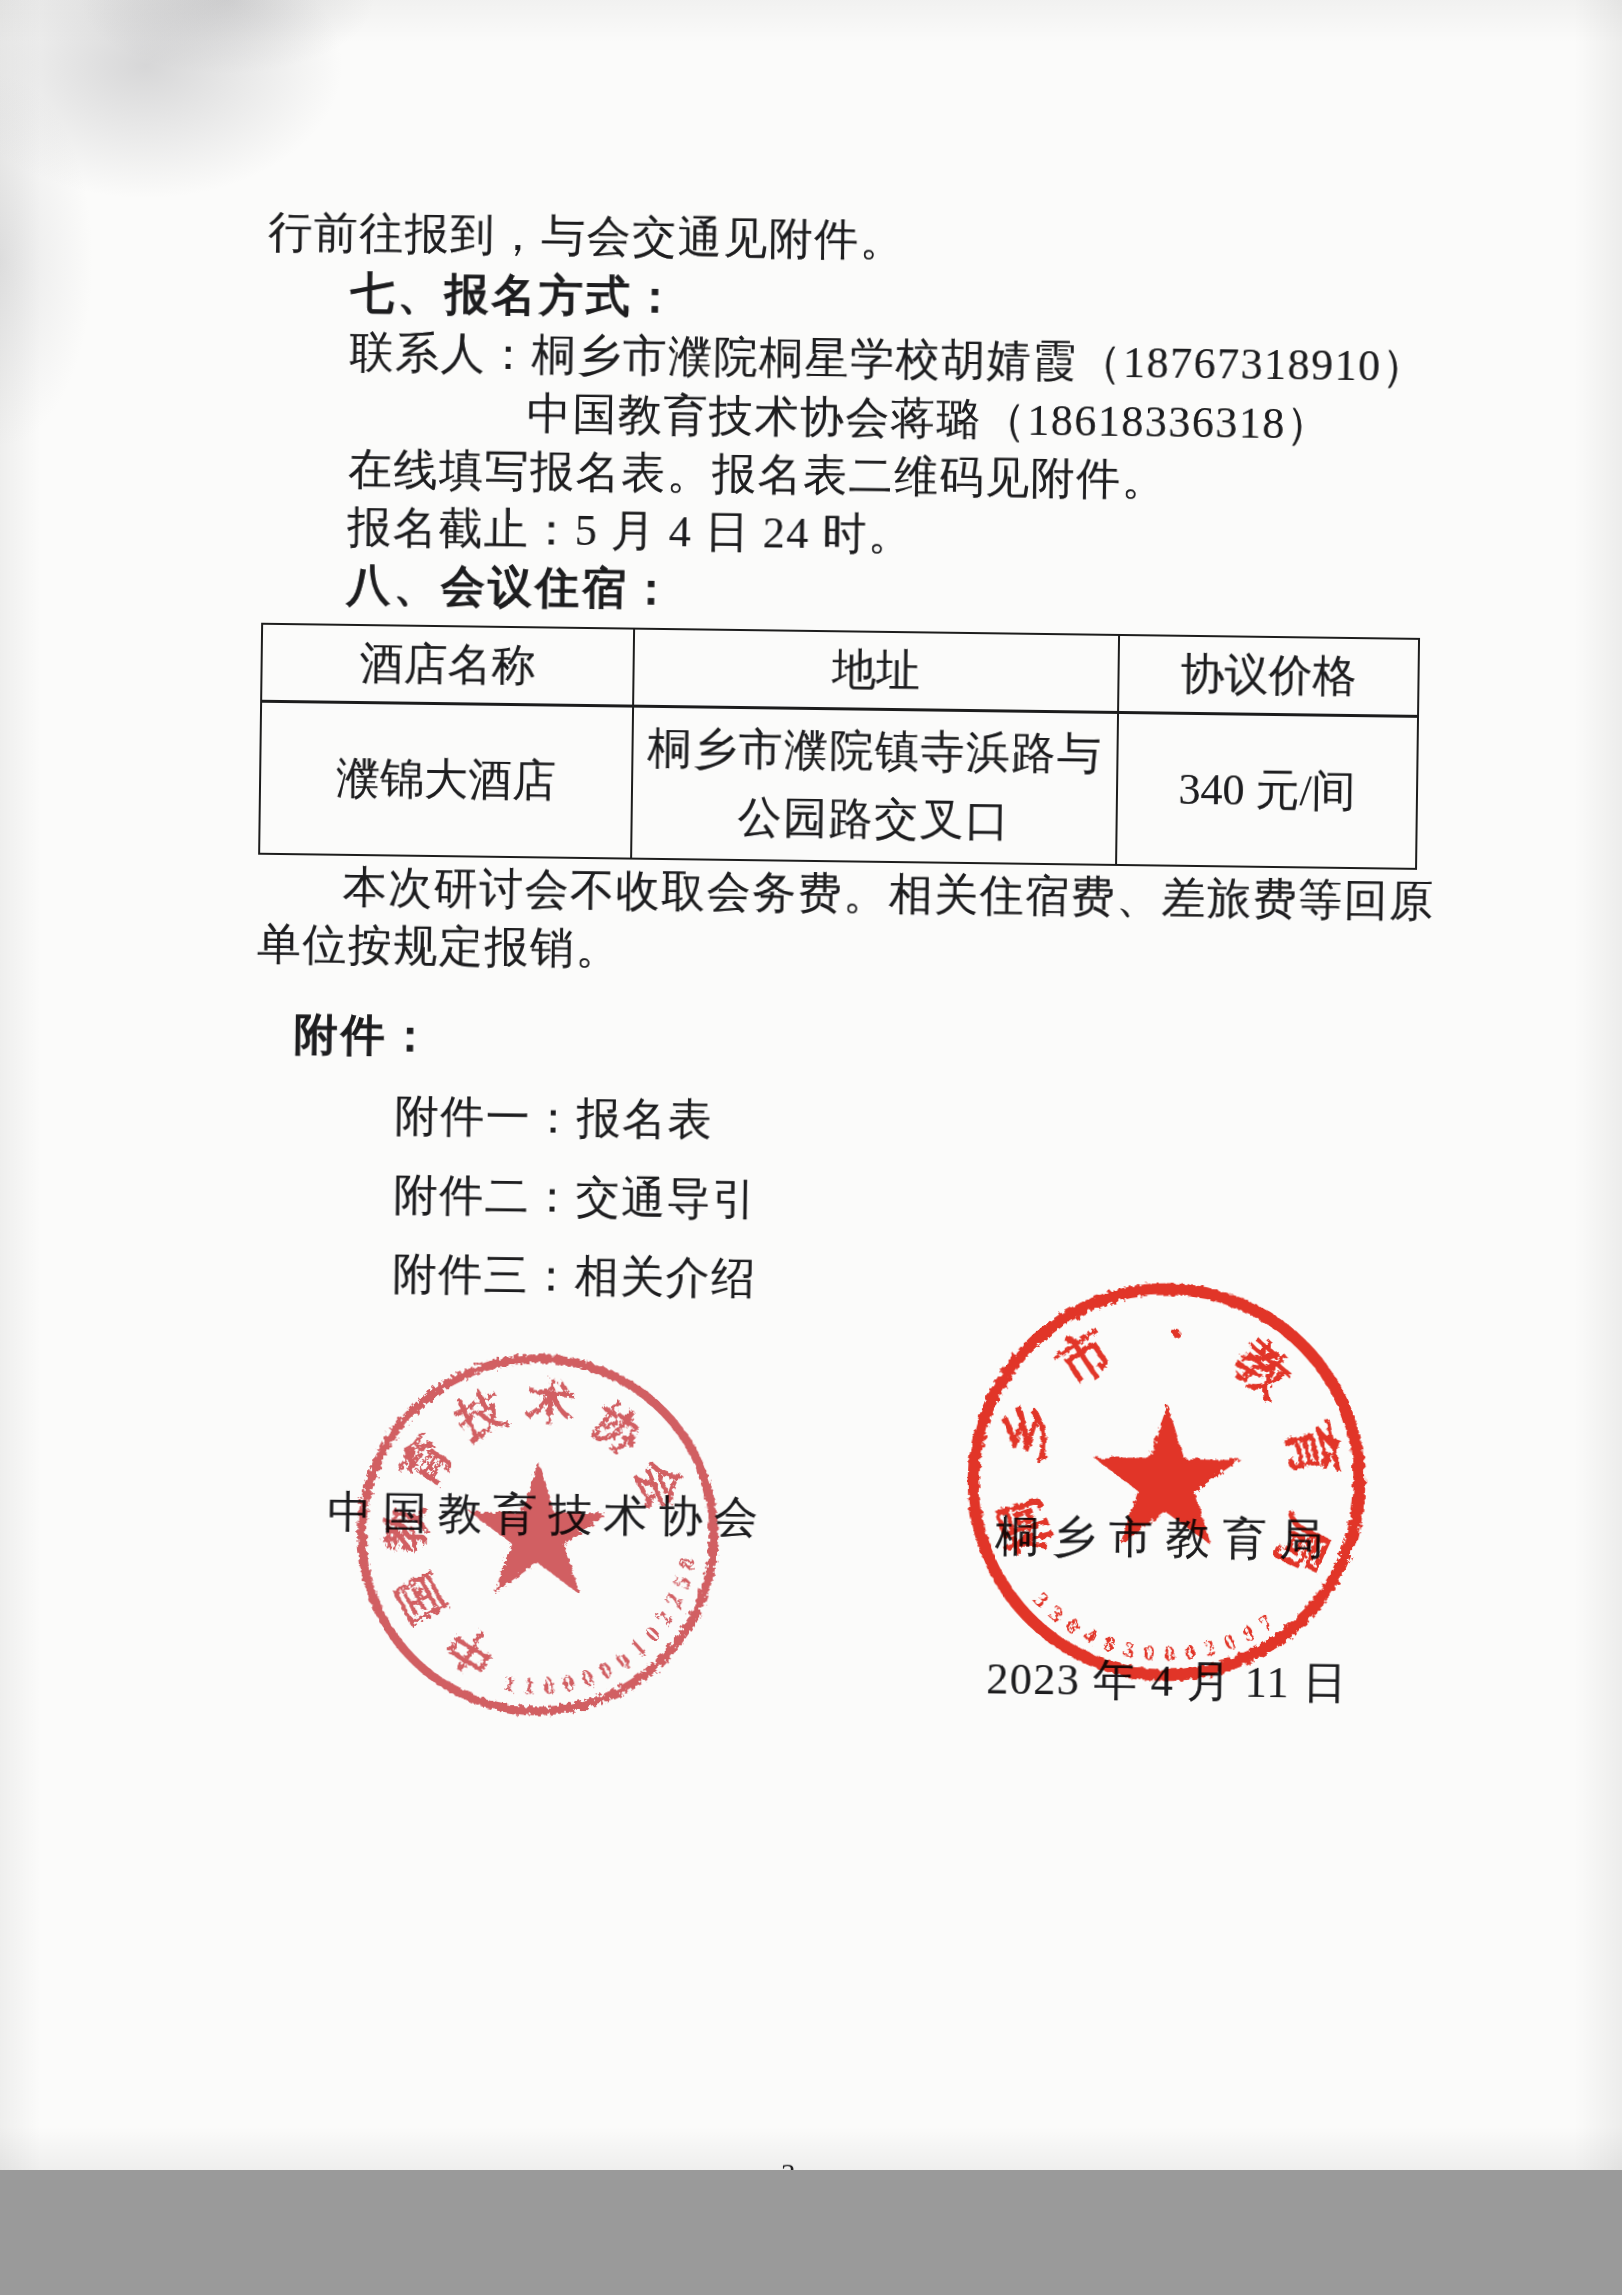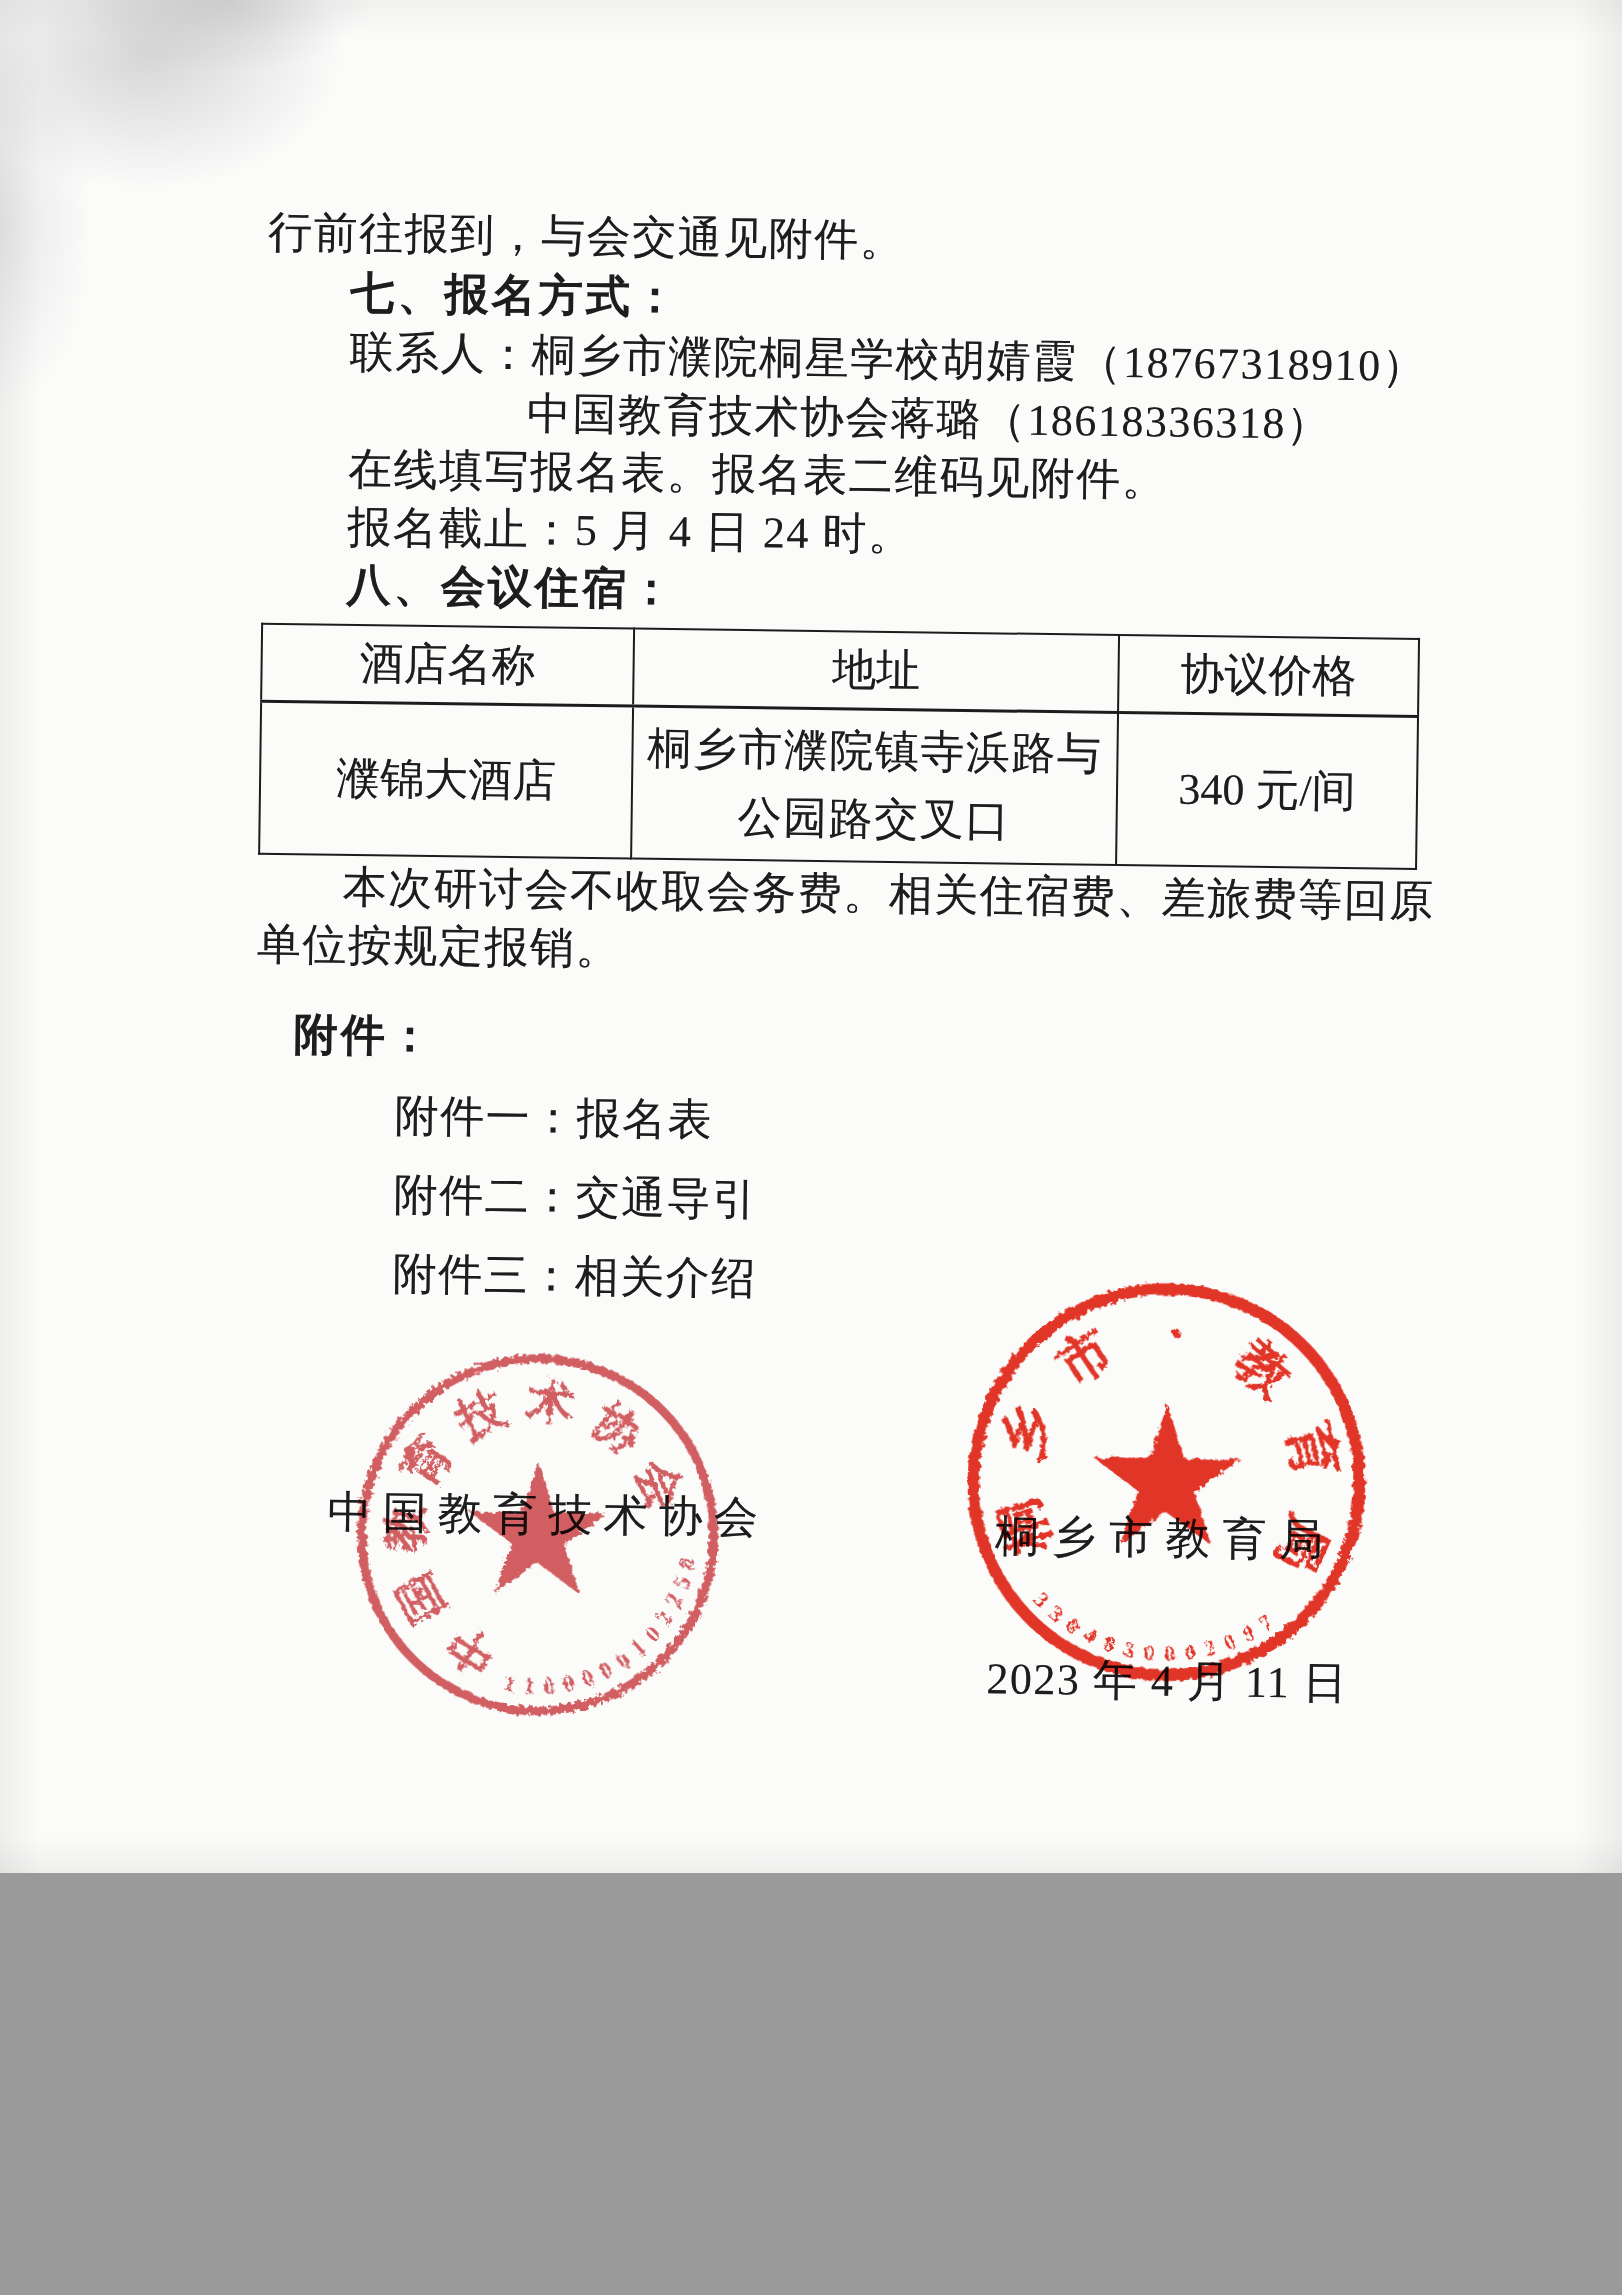--- a/index.html
+++ b/index.html
@@ -1,17 +1,17 @@
 <!DOCTYPE html>
 <html style="font-size:8.2px"><head>
 <meta charset="utf-8">
 <style>
   html,body{margin:0;padding:0;background:#9a9a9a;}
   .page{
-    position:relative;width:1623px;height:1873px;overflow:hidden;
+    position:relative;width:1623px;height:2170px;overflow:hidden;
     color:#1d1d1f;
     font-family:"Liberation Serif", serif;
     background:
       radial-gradient(ellipse 317px 215px at 9% 3%, rgba(130,130,135,0.30), transparent 62%),
       radial-gradient(ellipse 133px 266px at 0% 12%, rgba(140,140,145,0.18), transparent 70%),
       radial-gradient(ellipse 204px 102px at 14% 0%, rgba(120,120,125,0.22), transparent 72%),
       linear-gradient(to right, rgba(0,0,0,0.05), transparent 2.5%, transparent 97%, rgba(0,0,0,0.06)),
       linear-gradient(to bottom, rgba(0,0,0,0.04), transparent 2%, transparent 98%, rgba(0,0,0,0.05)),
       #fbfbfa;
   }

